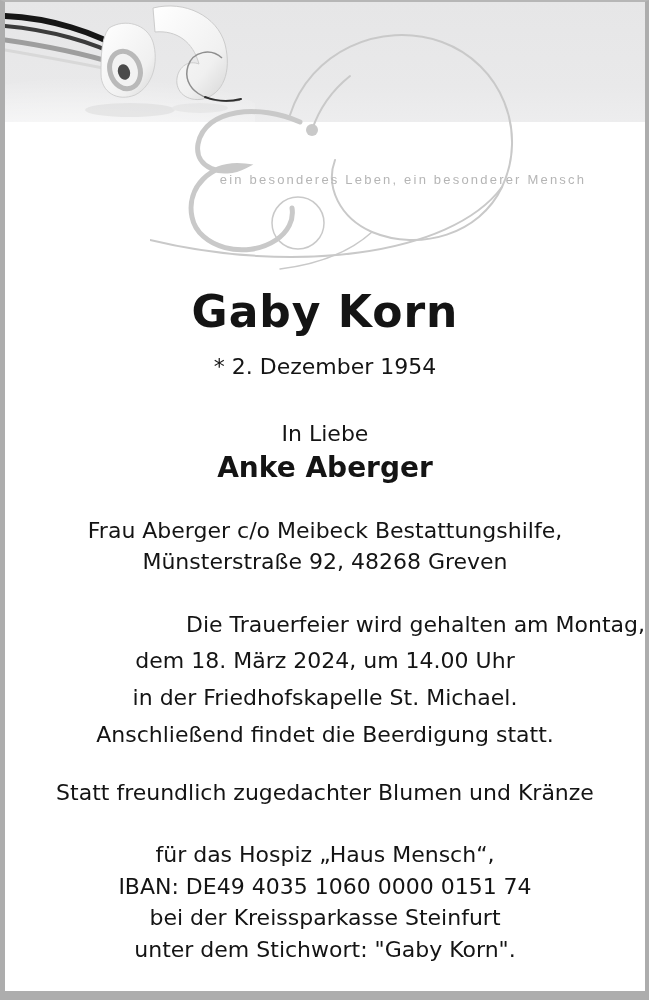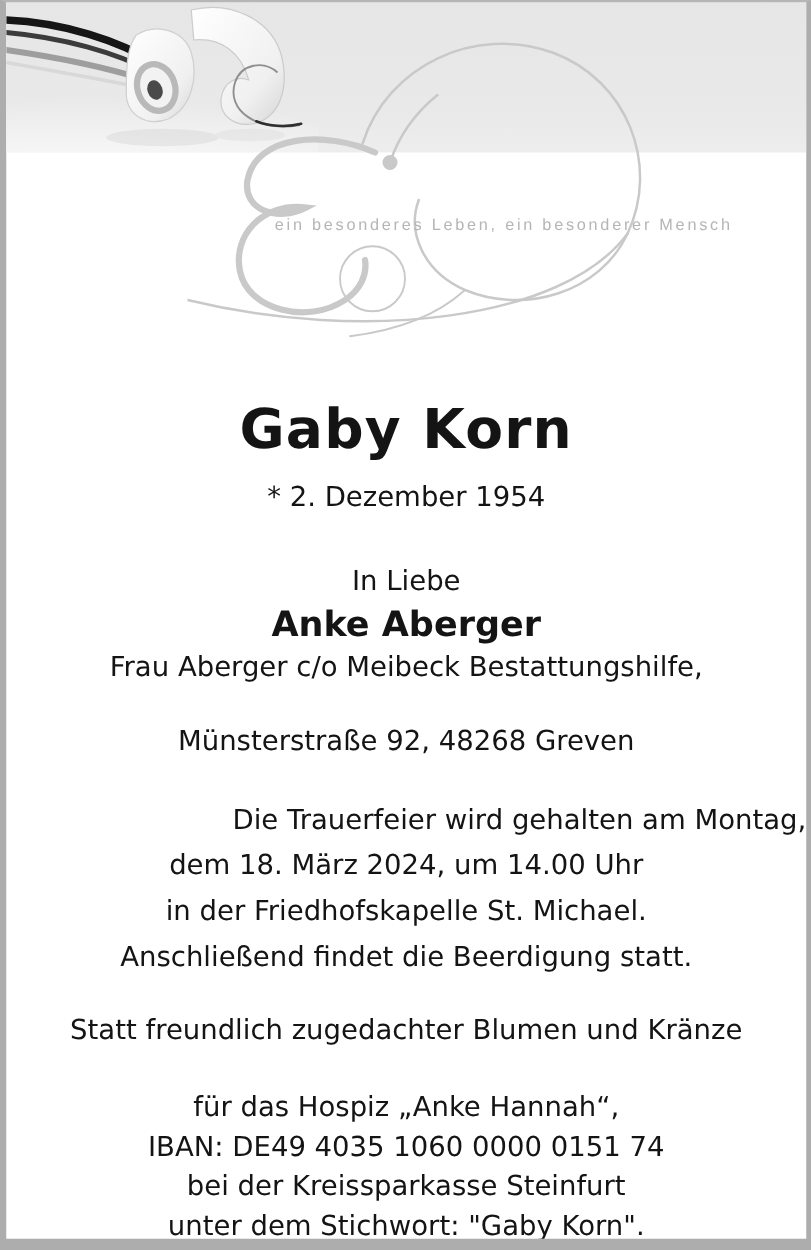--- a/index.html
+++ b/index.html
@@ -25,27 +25,27 @@
   .lily-svg{position:absolute;left:0;top:0;}
   .flourish-svg{position:absolute;left:145px;top:10px;}
   .motto{
     position:absolute;top:170px;left:148px;width:500px;
     text-align:center;
     font-family:"Liberation Sans",sans-serif;
     font-size:13px;letter-spacing:2.2px;
     color:#b5b5b5;font-weight:400;
     white-space:nowrap;
   }
-  .line{position:absolute;left:0;width:640px;text-align:center;white-space:nowrap;margin-top:32px;}
+  .line{position:absolute;left:0;width:640px;text-align:center;white-space:nowrap;}
   .title{top:284px;font-size:44px;font-weight:700;letter-spacing:1px;}
   .dates{top:352px;font-size:22px;display:flex;justify-content:center;}
   .dedication{top:419px;font-size:22px;}
   .mourner{top:449px;font-size:28px;font-weight:700;}
   .body-line{font-size:22px;}
-  .contact-1{top:488px;}
+  .contact-1{top:516px;}
   .contact-2{top:547px;}
   .svc-1{top:610px;text-align:right;}
   .svc-2{top:646px;}
   .svc-3{top:683px;}
   .svc-4{top:720px;}
   .don-1{top:778px;}
   .don-2{top:809px;}
   .don-3{top:840px;}
   .don-4{top:872px;}
   .don-5{top:903px;}
@@ -113,19 +113,19 @@
 
     <div class="line body-line contact-1">Frau Aberger c/o Meibeck Bestattungshilfe,</div>
     <div class="line body-line contact-2">Münsterstraße 92, 48268 Greven</div>
 
     <div class="line body-line svc-1">Die Trauerfeier wird gehalten am Montag,</div>
     <div class="line body-line svc-2">dem 18. März 2024, um 14.00 Uhr</div>
     <div class="line body-line svc-3">in der Friedhofskapelle St. Michael.</div>
     <div class="line body-line svc-4">Anschließend findet die Beerdigung statt.</div>
 
     <div class="line body-line don-1">Statt freundlich zugedachter Blumen und Kränze</div>
-    <div class="line body-line don-3">für das Hospiz „Anke Hannah“,</div>
+    <div class="line body-line don-3">für das Hospiz „Haus Mensch“,</div>
     <div class="line body-line don-4">IBAN: DE49 4035 1060 0000 0151 74</div>
     <div class="line body-line don-5">bei der Kreissparkasse Steinfurt</div>
     <div class="line body-line don-6">unter dem Stichwort: "Gaby Korn".</div>
 
   </div>
 </div>
 
 </body></html>

